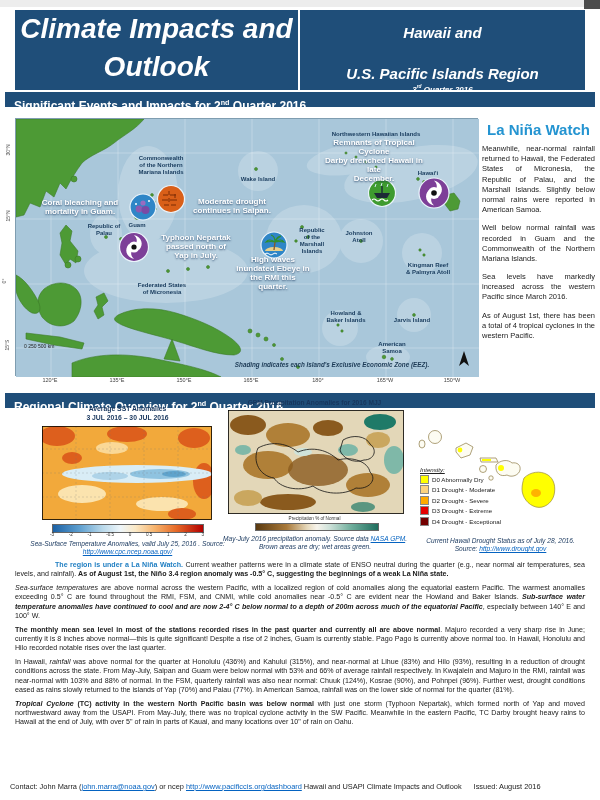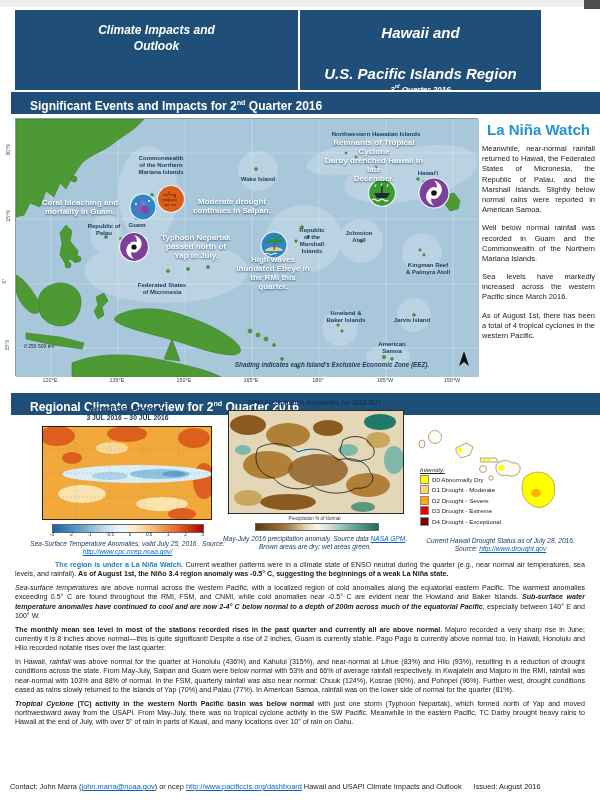--- a/index.html
+++ b/index.html
@@ -1,25 +1,25 @@
 <!DOCTYPE html>
 <html><head>
 <meta charset="utf-8">
 <style>
   html,body{margin:0;padding:0;background:#fff;}
   #page{position:relative;width:600px;height:800px;background:#fff;overflow:hidden;
         font-family:"Liberation Sans",sans-serif;color:#1a1a1a;}
   .navy{background:#1f4e79;color:#fff;}
   .hdr-box{position:absolute;top:10px;height:80px;text-align:center;}
-  .hdr-title{font-style:italic;font-weight:bold;font-size:12px;line-height:1.35;padding-top:12px;}
+  .hdr-title{font-style:italic;font-weight:bold;font-size:28px;line-height:1.35;}
   .hdr-r1{font-style:italic;font-weight:bold;font-size:15px;padding-top:14px;}
   .hdr-r2{font-style:italic;font-weight:bold;font-size:15px;margin-top:24px;}
   .hdr-sub{font-style:italic;font-weight:bold;font-size:8px;margin-top:2px;}
-  .secbar{position:absolute;left:5px;width:590px;height:22px;line-height:22px;
-          font-weight:bold;font-size:12px;padding-left:19px;box-sizing:border-box;margin-left:6px;}
+  .secbar{position:absolute;left:5px;width:590px;height:15px;line-height:22px;
+          font-weight:bold;font-size:12px;padding-left:9px;box-sizing:border-box;}
   sup{font-size:.6em;}
   
   #map{position:absolute;left:15px;top:118px;width:463px;height:258px;border:1px solid #7f9db0;box-sizing:border-box;}
   #map svg{position:absolute;left:0;top:0;}
   .map-label{position:absolute;transform:translateX(-50%);white-space:pre-line;text-align:center;
              font-size:6px;font-weight:600;color:#173a5c;line-height:1.15;}
   .callout{position:absolute;transform:translateX(-50%);white-space:pre-line;text-align:center;
            font-size:8px;font-weight:bold;color:#fff;line-height:1.12;
            text-shadow:0 1px 2px rgba(10,40,80,.75);}
   .eez-note{position:absolute;left:170px;top:242px;width:292px;text-align:center;
@@ -56,21 +56,21 @@
 <div id="page">
   <div class="artifact-strip"></div>
   <div class="artifact-sq"></div>
 
   <div class="hdr-box navy" style="left:15px;width:283px;">
     <div class="hdr-title">
       <div>Climate Impacts and</div>
       <div>Outlook</div>
     </div>
   </div>
-  <div class="hdr-box navy" style="left:300px;width:241px;">
+  <div class="hdr-box navy" style="left:300px;width:285px;">
     <div class="hdr-r1">Hawaii and</div>
     <div class="hdr-r2">U.S. Pacific Islands Region</div>
     <div class="hdr-sub"><span>3</span><sup>rd</sup><span> Quarter 2016</span></div>
   </div>
 
   <div class="secbar navy" style="top:92px;">
     <span>Significant Events and Impacts for 2</span><sup>nd</sup><span> Quarter 2016</span>
   </div>
 
   <div id="map">

